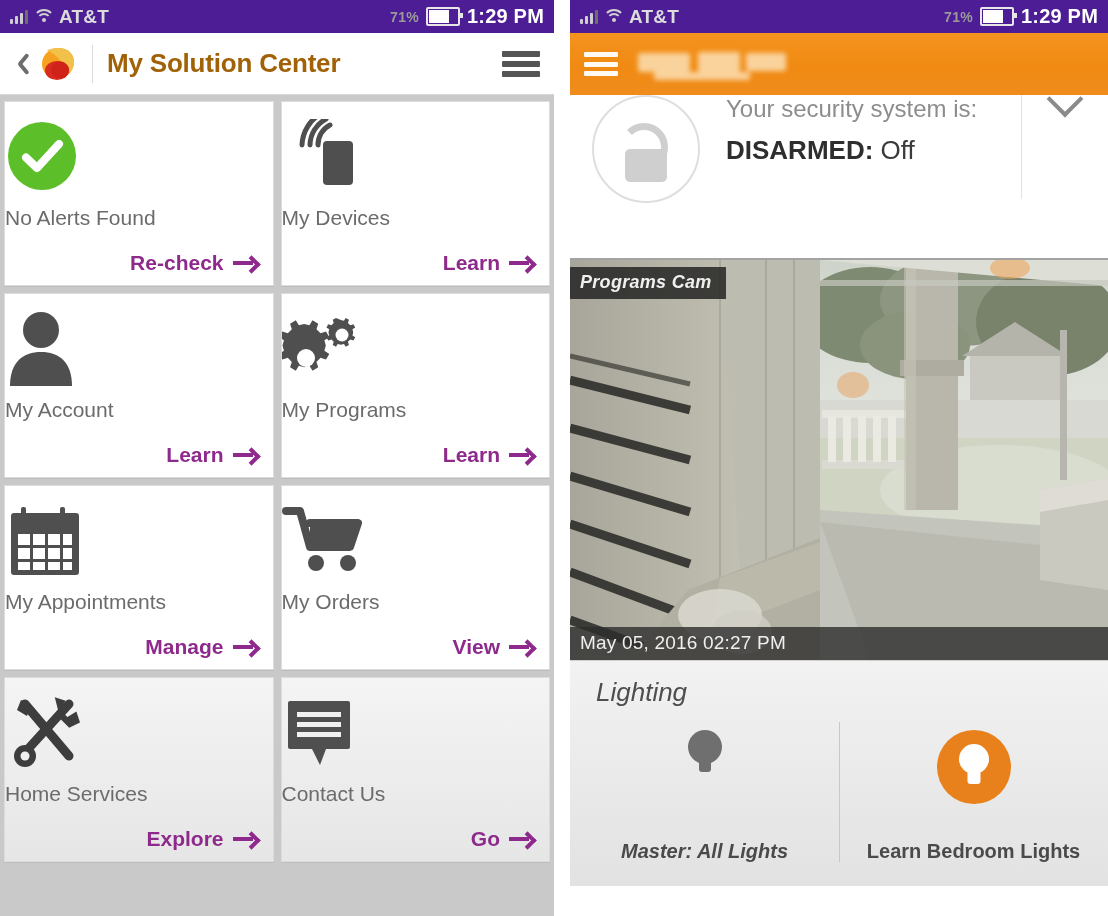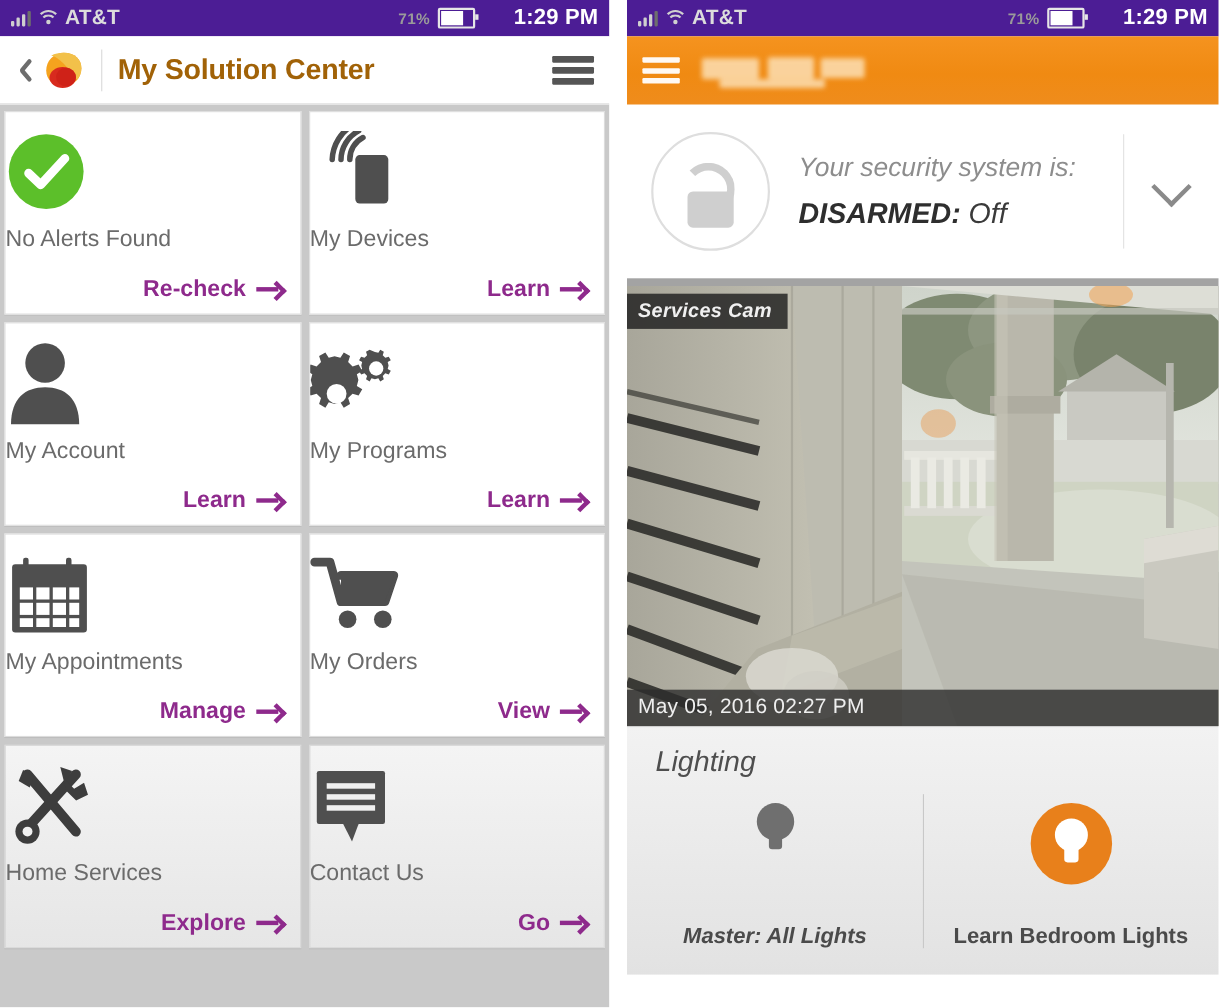--- a/index.html
+++ b/index.html
@@ -34,21 +34,21 @@
     border:2px solid #d0d0d0;border-bottom-color:transparent;
     border-left-color:transparent;border-right-color:transparent;border-radius:50%;}
   .wifi .a1{width:18px;height:18px;top:0;}
   .wifi .a2{width:11px;height:11px;top:3.5px;}
   .wifi .dot{position:absolute;left:50%;top:9px;transform:translateX(-50%);
     width:4px;height:4px;background:#d0d0d0;border-radius:50%;}
   .batt-pct{font-size:14px;font-weight:700;color:#9a9a9a;letter-spacing:.3px;}
   .batt{position:relative;width:30px;height:15px;border:2px solid #e6e6e6;border-radius:2px;}
   .batt .fill{position:absolute;left:1px;top:1px;bottom:1px;width:68%;background:#fff;}
   .batt:after{content:"";position:absolute;right:-5px;top:4px;width:3px;height:5px;background:#e6e6e6;}
-  .clock{font-size:20px;font-weight:700;color:#fff;letter-spacing:.2px;margin-left:28px;}
+  .clock{font-size:20px;font-weight:700;color:#fff;letter-spacing:.2px;}
 
   
   .lheader{
     position:relative;height:62px;background:#fff;display:flex;align-items:center;
     padding:0 14px 0 8px;box-sizing:border-box;border-bottom:1px solid #d7d7d7;
   }
   .backchev{width:26px;height:30px;position:relative;flex:none;cursor:pointer;}
   .backchev:before,.backchev:after{content:"";position:absolute;left:9px;width:4px;height:14px;
     background:#6d6d6d;border-radius:2px;}
   .backchev:before{top:2px;transform:rotate(40deg);transform-origin:bottom center;}
@@ -90,22 +90,22 @@
   .rham span{display:block;height:5px;background:#fff;border-radius:1px;opacity:.95;}
   .blurlogo{position:relative;margin-left:18px;width:170px;height:34px;overflow:hidden;
     filter:blur(2.4px);opacity:.92;}
   .blurlogo i{position:absolute;display:block;background:#fbd9a8;border-radius:2px;}
   .bl1{left:2px;top:6px;width:52px;height:19px;}
   .bl2{left:62px;top:5px;width:42px;height:20px;background:#fdf0dc;}
   .bl3{left:110px;top:6px;width:40px;height:18px;}
   .bl4{left:18px;top:25px;width:96px;height:8px;background:#f6bb71;}
 
   
-  .secbar{height:165px;background:#fff;display:flex;align-items:center;
-    padding:0 0 0 22px;box-sizing:border-box;border-bottom:7px solid #a3a3a3;font-style:italic;}
+  .secbar{height:165px;background:#fff;display:flex;align-items:flex-start;
+    padding:0 0 0 22px;box-sizing:border-box;border-bottom:2px solid #a3a3a3;}
   .lockcircle{width:104px;height:104px;border-radius:50%;border:2px solid #dedede;
     flex:none;position:relative;}
   .lockbody{position:absolute;left:50%;top:52px;transform:translateX(-50%);
     width:42px;height:33px;background:#cfcfcf;border-radius:5px;}
   .lockshackle{position:absolute;left:50%;top:26px;margin-left:-26px;width:34px;height:34px;
     border:7px solid #cfcfcf;border-radius:50%;
     border-bottom-color:transparent;border-left-color:transparent;}
   .sectext{margin-left:26px;flex:1;}
   .sec-line1{font-size:24px;color:#8d8d8d;margin-bottom:12px;}
   .sec-line2{font-size:26px;color:#3a3a3a;}
@@ -498,21 +498,21 @@
 
         <ellipse cx="150" cy="355" rx="42" ry="26" fill="#d9d8d0" opacity=".85"></ellipse>
         <ellipse cx="172" cy="372" rx="30" ry="22" fill="#cfcec6" opacity=".8"></ellipse>
 
         <path d="M470 230 L538 218 L538 330 L470 320 Z" fill="#cac9c0"></path>
         <path d="M470 230 L538 218 L538 240 L470 252 Z" fill="#dedcd4"></path>
 
         <ellipse cx="440" cy="8" rx="20" ry="11" fill="#f0a252" opacity=".55"></ellipse>
         <ellipse cx="283" cy="125" rx="16" ry="13" fill="#e8a05c" opacity=".5"></ellipse>
       </svg>
-      <div class="cam-label">Services Cam</div>
+      <div class="cam-label">Programs Cam</div>
       <div class="cam-time">May 05, 2016 02:27 PM</div>
     </div>
 
     <div class="lighting">
       <div class="lighting-title">Lighting</div>
       <div class="lightrow">
 
         <div class="lightcell">
           <div class="bulb-off">
             <span class="glass"></span>

